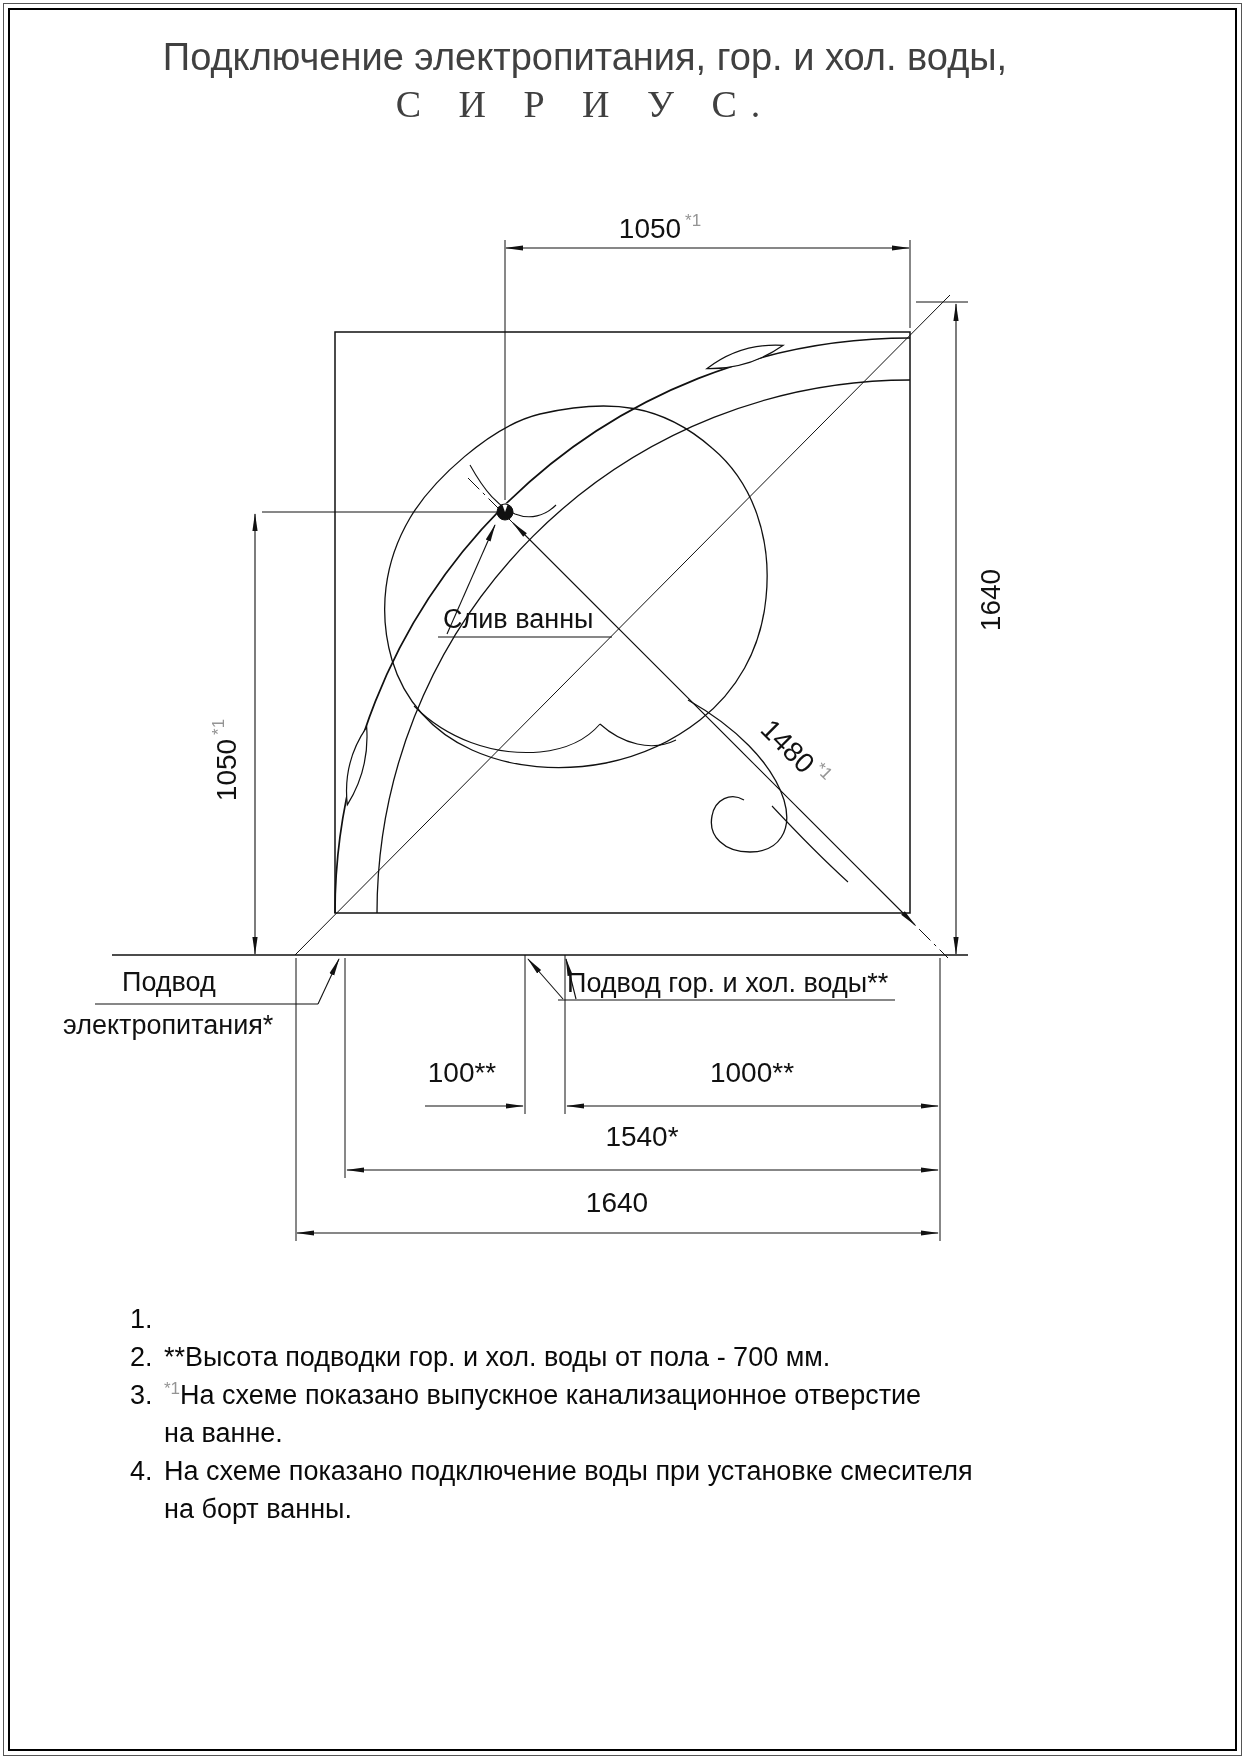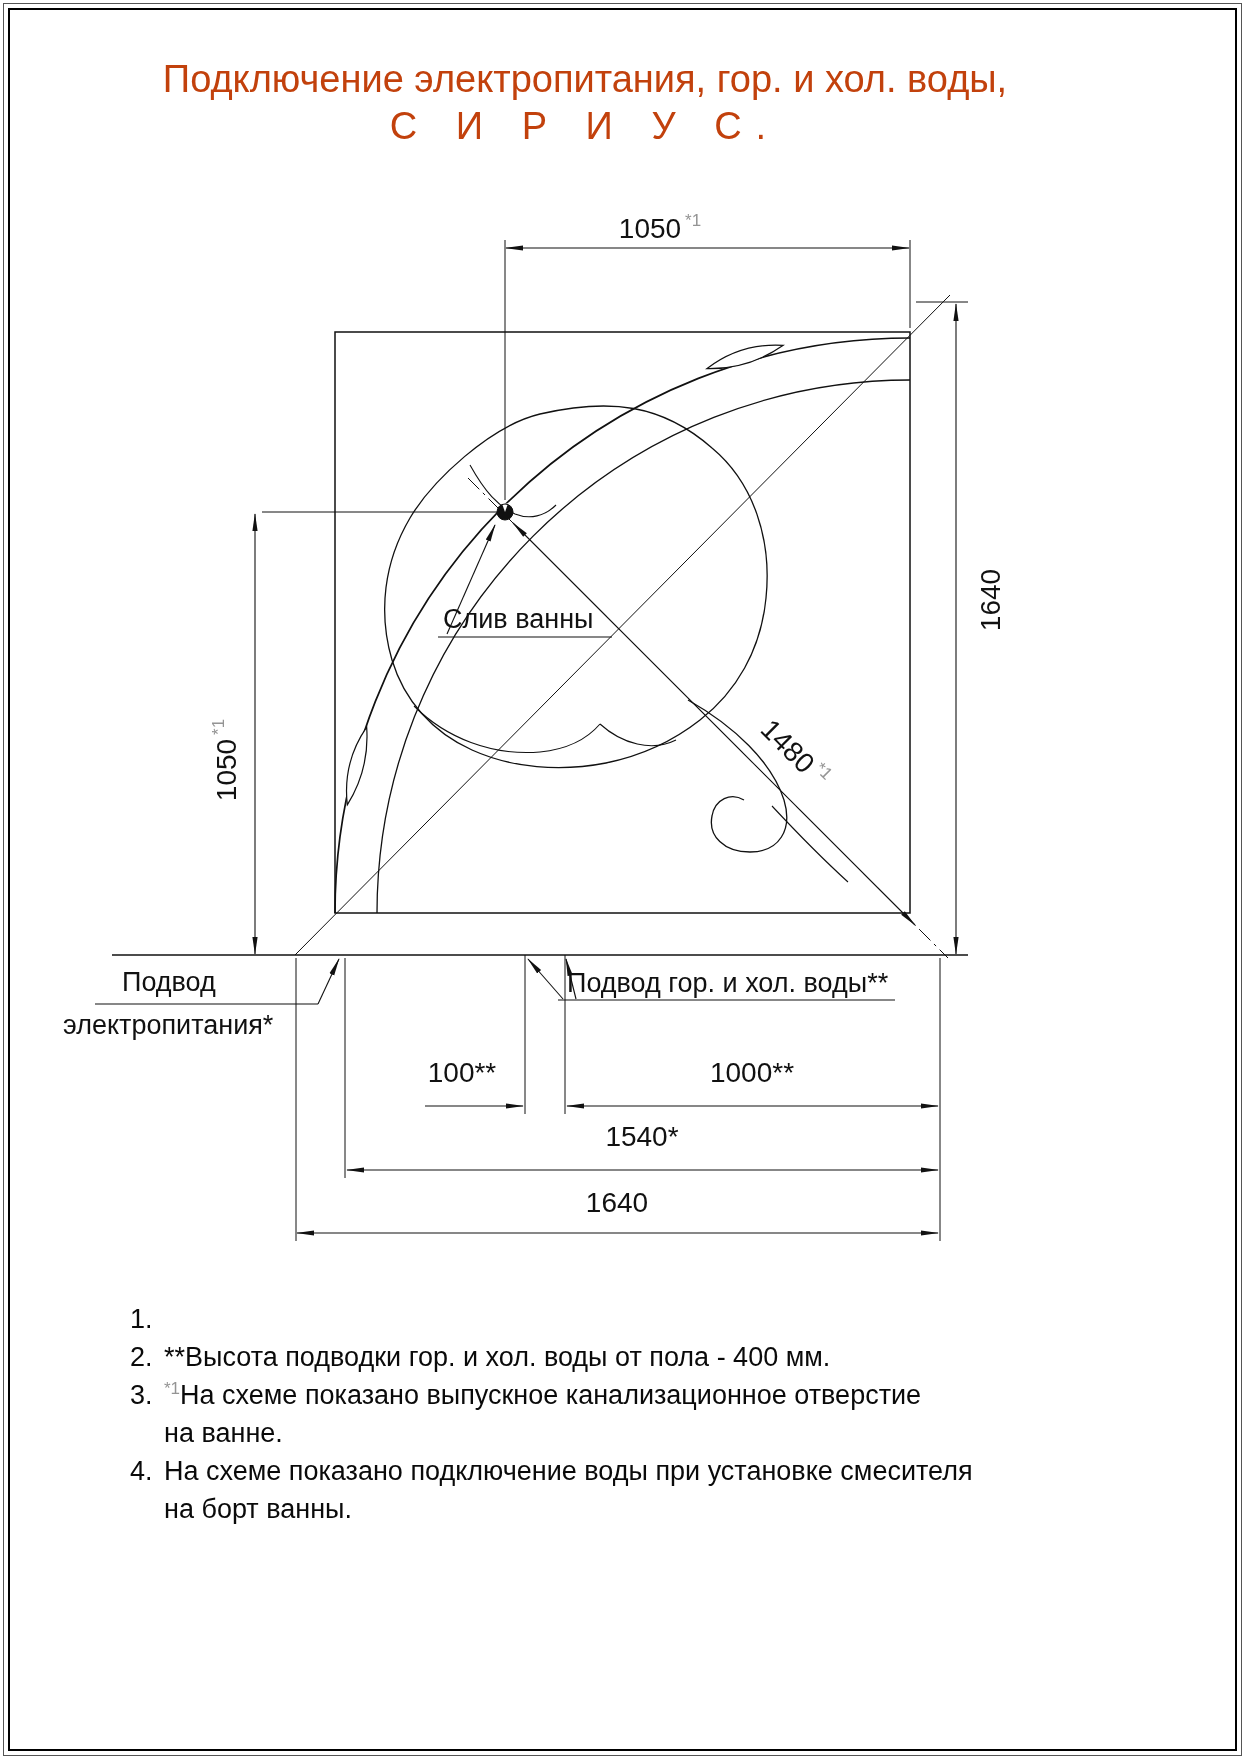--- a/index.html
+++ b/index.html
@@ -1,20 +1,20 @@
 <!DOCTYPE html>
 <html><head>
 <meta charset="utf-8">
 <style>
   html,body{margin:0;padding:0;background:#fff;}
   body{width:1245px;height:1759px;position:relative;font-family:"Liberation Sans",sans-serif;color:#111;}
   .page-frame{position:absolute;left:3px;top:3px;right:3px;bottom:3px;border:1px solid #555;}
   .page-frame-inner{position:absolute;left:8px;top:8px;right:8px;bottom:8px;border:2px solid #000;}
-  .title-block{position:absolute;left:30px;top:56px;width:1110px;text-align:center;font-size:38px;line-height:46px;color:#c2410c;}
-  .title-line3{letter-spacing:14px;margin-top:1px;}
+  .title-block{position:absolute;left:30px;top:34px;width:1110px;text-align:center;font-size:38px;line-height:46px;color:#404040;}
+  .title-line3{letter-spacing:14px;margin-top:1px;font-family:Liberation Serif, serif;}
   svg{position:absolute;left:0;top:0;}
   svg text{font-family:"Liberation Sans",sans-serif;fill:#111;}
   .dim-text{font-size:28px;}
   .label-text{font-size:27px;}
   .sup{font-size:17px;fill:#949494;}
   .notes{position:absolute;left:130px;top:1300px;width:1010px;font-size:27px;line-height:38px;color:#0a0a0a;}
   .note{display:flex;align-items:flex-start;}
   .note-num{width:34px;flex:none;}
   .note-body{white-space:pre-line;}
   .note-sup{font-size:17px;color:#949494;vertical-align:super;line-height:0;}
@@ -118,21 +118,21 @@
   <text class="label-text" x="63" y="1034">электропитания*</text>
   <text class="label-text" x="567" y="992">Подвод гор. и хол. воды**</text>
 </svg>
 
 <div class="notes">
   <div class="note">
     <span class="note-num">1.</span>
   </div>
   <div class="note">
     <span class="note-num">2.</span>
-    <span class="note-body">**Высота подводки гор. и хол. воды от пола - 400 мм.</span>
+    <span class="note-body">**Высота подводки гор. и хол. воды от пола - 700 мм.</span>
   </div>
   <div class="note">
     <span class="note-num">3.</span>
     <span class="note-body"><sup class="note-sup">*1</sup><span style="white-space:pre-line">На схеме показано выпускное канализационное отверстие
 на ванне.</span></span>
   </div>
   <div class="note">
     <span class="note-num">4.</span>
     <span class="note-body">На схеме показано подключение воды при установке смесителя
 на борт ванны.</span>

